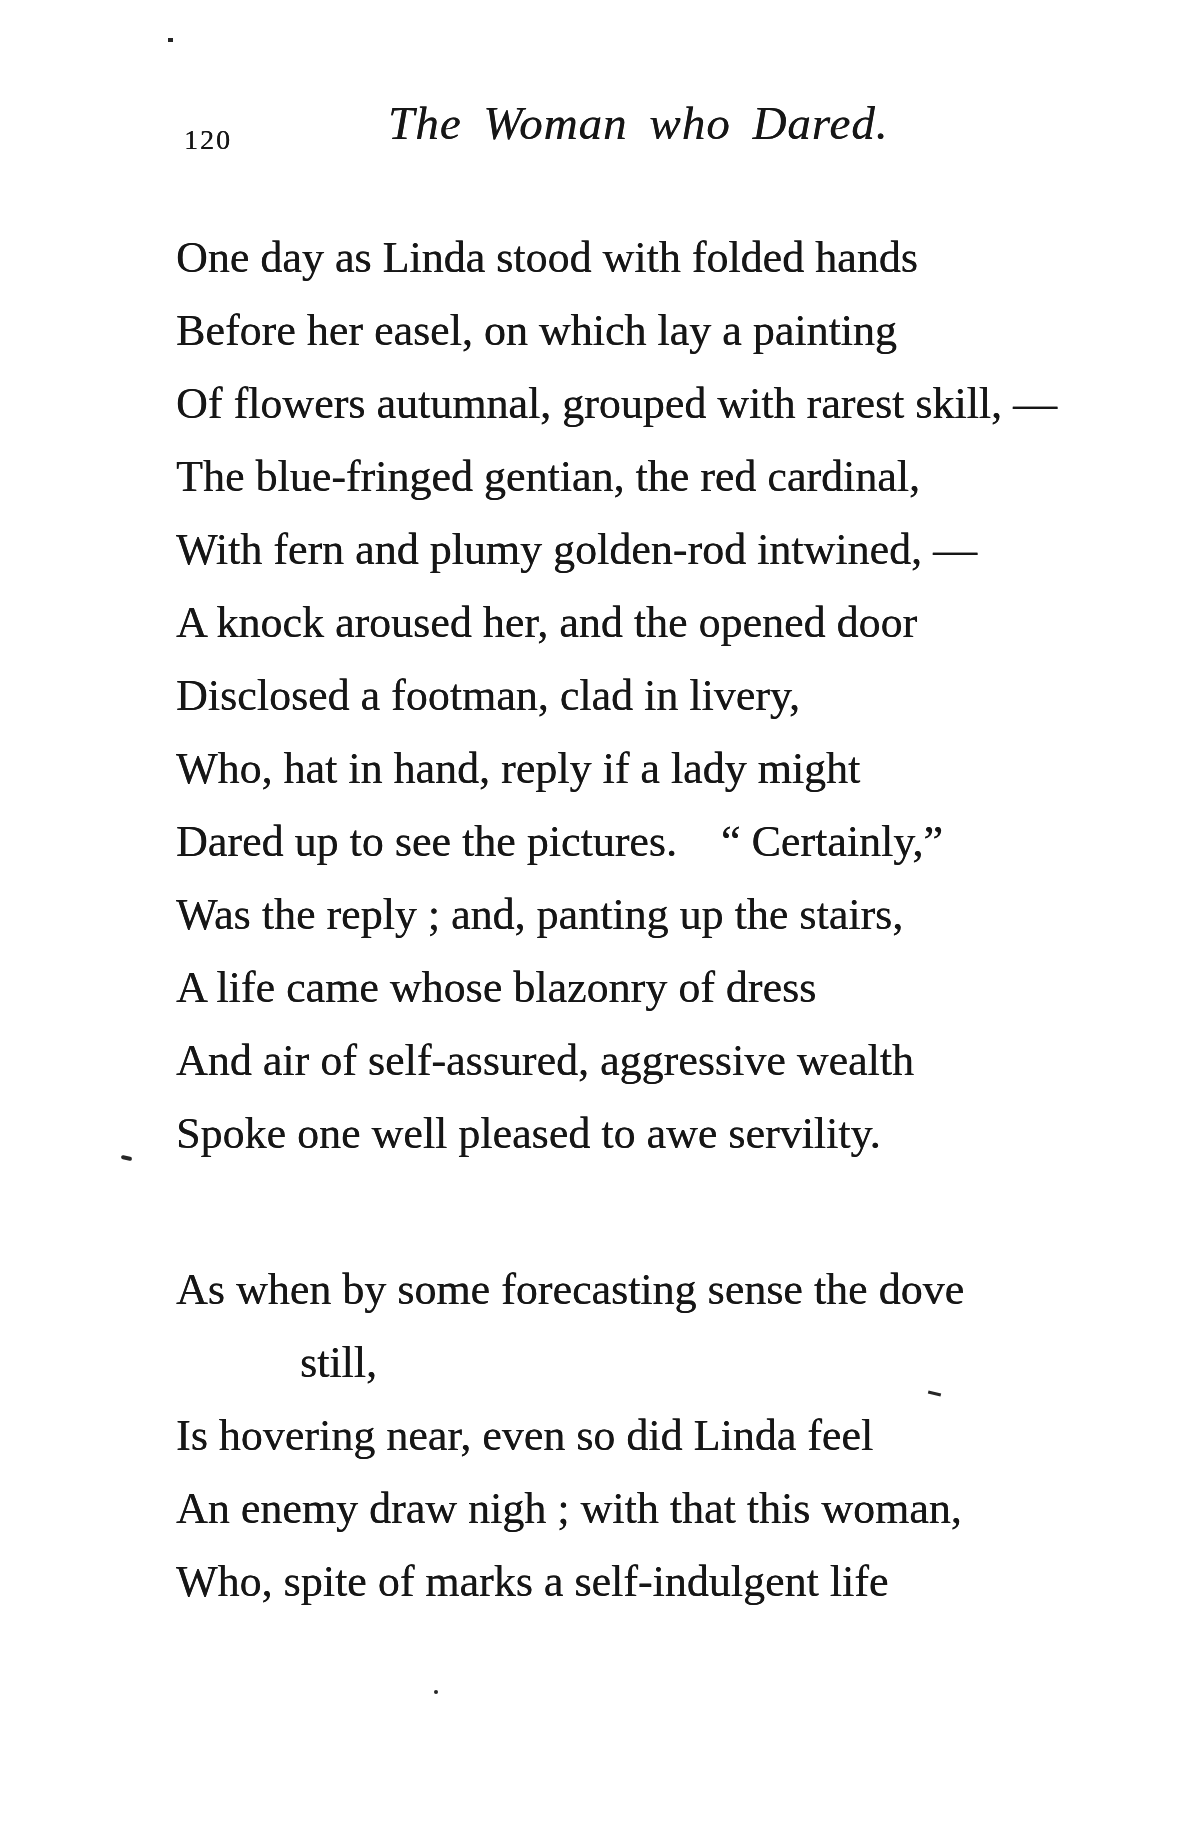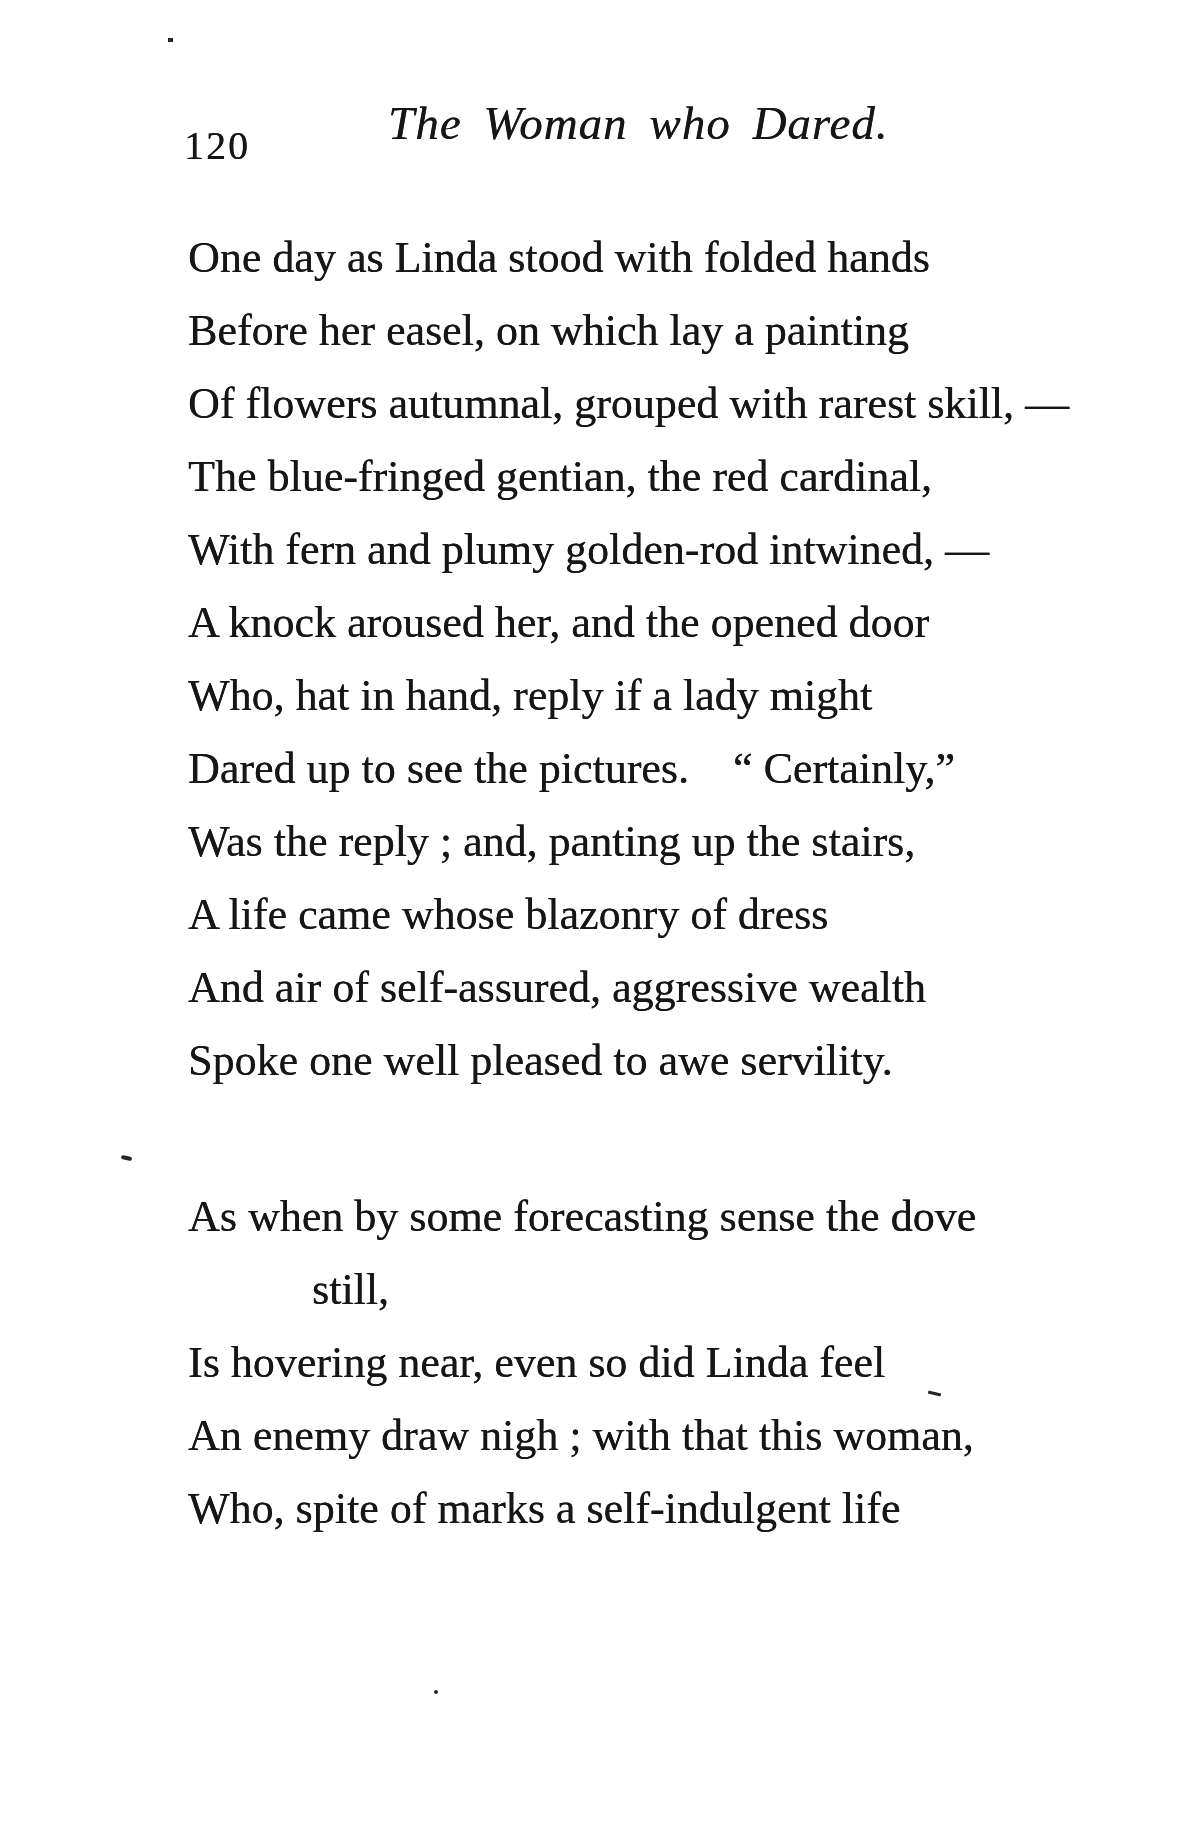--- a/index.html
+++ b/index.html
@@ -14,40 +14,40 @@
   }
   .page {
     position: absolute;
     inset: 0;
   }
   
   .pagenum {
     position: absolute;
     left: 184px;
     top: 126px;
-    font-size: 40px;
+    font-size: 28px;
     line-height: 1;
     letter-spacing: 2px;
     text-shadow: 0.3px 0 0 currentColor;
   }
   .running-title {
     position: absolute;
     left: 388px;
     top: 98px;
     font-size: 47px;
     line-height: 1.1;
     font-style: italic;
     letter-spacing: 1px;
     word-spacing: 9px;
     text-shadow: 0.3px 0 0 currentColor;
   }
   
   .poem {
     position: absolute;
-    left: 188px;
+    left: 176px;
     top: 221px;
     width: 810px;
     font-size: 44px;
     line-height: 73px;
     text-shadow: 0.3px 0 0 currentColor;
   }
   .stanza + .stanza { margin-top: 83px; }
   .line { white-space: pre; }
   .line.justified { word-spacing: 0.32em; }
   .line.indented { padding-left: 124px; }
@@ -66,20 +66,21 @@
   <div class="running-title">The Woman who Dared.</div>
 
   <div class="poem" id="poem">
       <div class="stanza">
         <div class="line">One day as Linda stood with folded hands</div>
         <div class="line">Before her easel, on which lay a painting</div>
         <div class="line">Of flowers autumnal, grouped with rarest skill, —</div>
         <div class="line">The blue-fringed gentian, the red cardinal,</div>
         <div class="line">With fern and plumy golden-rod intwined, —</div>
         <div class="line">A knock aroused her, and the opened door</div>
+        <div class="line">Disclosed a footman, clad in livery,</div>
         <div class="line">Who, hat in hand, reply if a lady might</div>
         <div class="line">Dared up to see the pictures. “ Certainly,”</div>
         <div class="line">Was the reply ; and, panting up the stairs,</div>
         <div class="line">A life came whose blazonry of dress</div>
         <div class="line">And air of self-assured, aggressive wealth</div>
         <div class="line">Spoke one well pleased to awe servility.</div>
       </div>
       <div class="stanza">
         <div class="line">As when by some forecasting sense the dove</div>
         <div class="line indented">still,</div>

